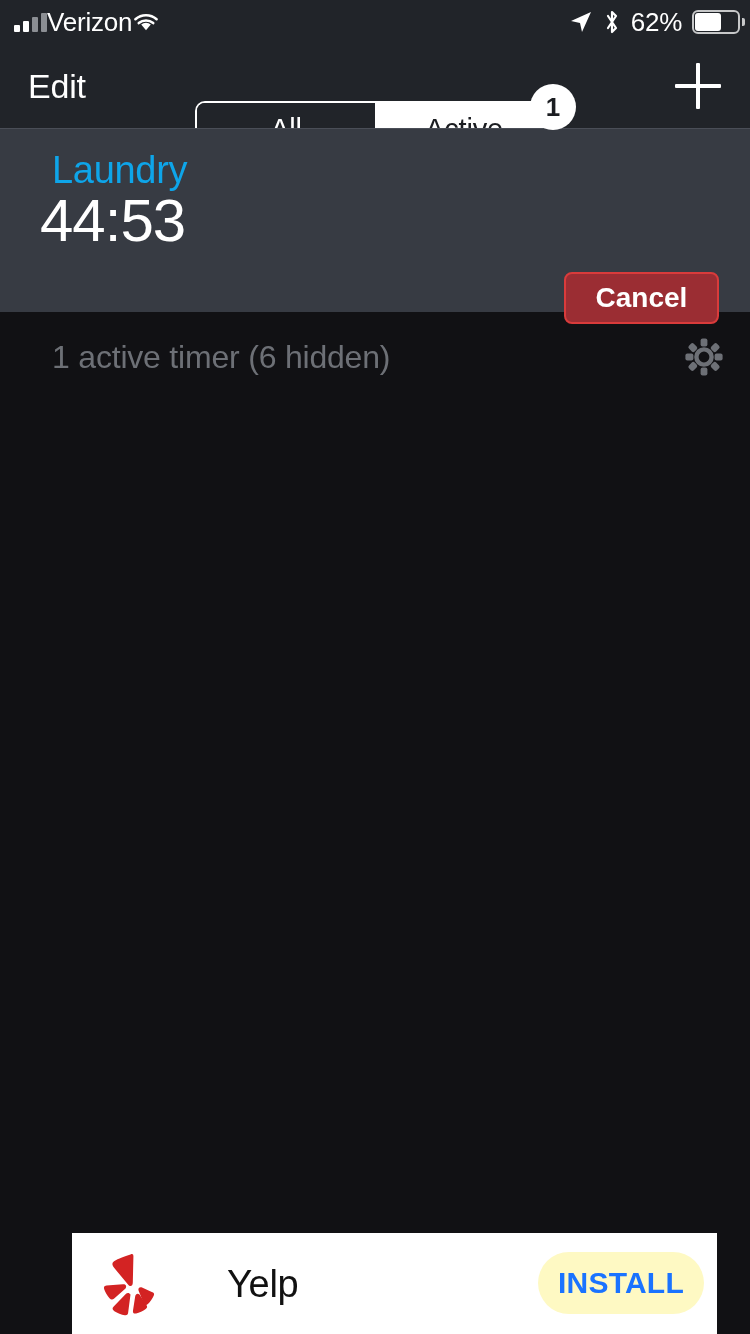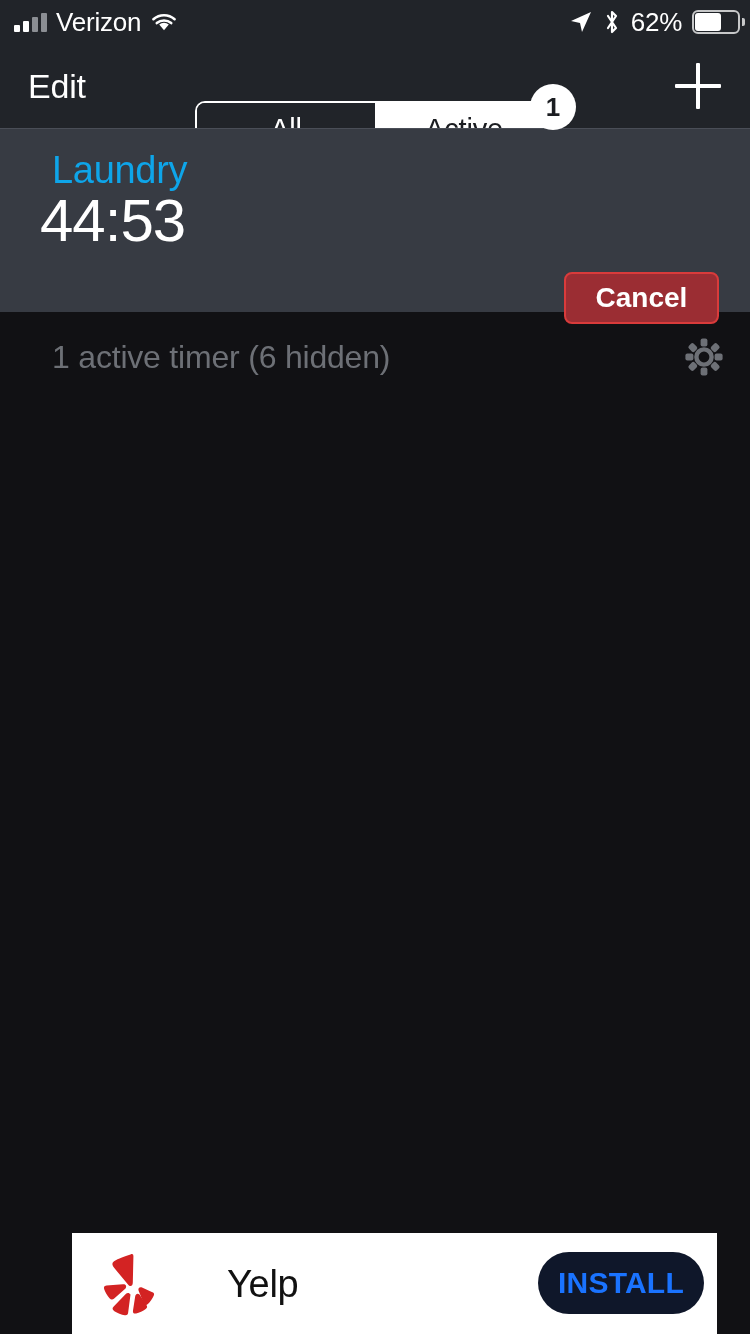--- a/index.html
+++ b/index.html
@@ -10,21 +10,21 @@
     overflow:hidden;
   }
   #app { position:relative; width:750px; height:1334px; background:#111114; }
 
   
   .statusbar {
     position:absolute; top:0; left:0; width:750px; height:44px;
     background:#212429;
     display:flex; align-items:center;
   }
-  .sb-left { position:absolute; left:14px; display:flex; align-items:center; gap:9px; }
+  .sb-left { position:absolute; left:14px; display:flex; align-items:center; }
   .signal { display:flex; align-items:flex-end; gap:3px; height:20px; }
   .signal i { display:block; width:6px; border-radius:1px; background:#ffffff; }
   .signal i.b1 { height:7px; }
   .signal i.b2 { height:11px; }
   .signal i.b3 { height:15px; background:#8b8e93; }
   .signal i.b4 { height:19px; background:#8b8e93; }
   .carrier { color:#ffffff; font-size:26px; letter-spacing:-0.2px; line-height:1; }
   .wifi { width:28px; height:20px; position:relative; }
   .wifi svg { display:block; }
   .sb-center { position:absolute; left:0; width:750px; text-align:center;
@@ -118,21 +118,21 @@
     position:absolute; left:52px; top:1233px; width:645px; height:101px;
     background:#ffffff; display:flex; align-items:center;margin-left:20px;
   }
   .yelp-logo { position:absolute; left:28px; top:16px; width:66px; height:70px; }
   .ad-title {
     position:absolute; left:155px; top:50%; transform:translateY(-50%);
     color:#111111; font-size:38px; letter-spacing:-0.3px;
   }
   .install-btn {
     position:absolute; left:466px; top:19px; width:166px; height:62px;
-    background:#0f172a; border:none; border-radius:31px;
+    background:#fef9c3; border:none; border-radius:31px;
     color:#1a73ff; font-size:30px; font-weight:bold; font-family:inherit;
     letter-spacing:0.2px; cursor:pointer;
   }
 </style>
 </head>
 <body>
 
 <div id="app">
 
   <div class="statusbar">

